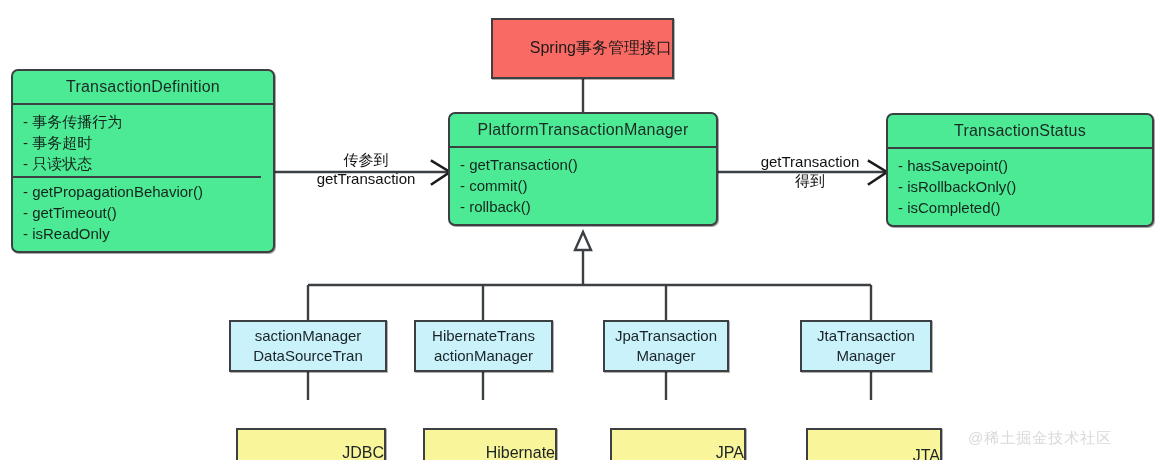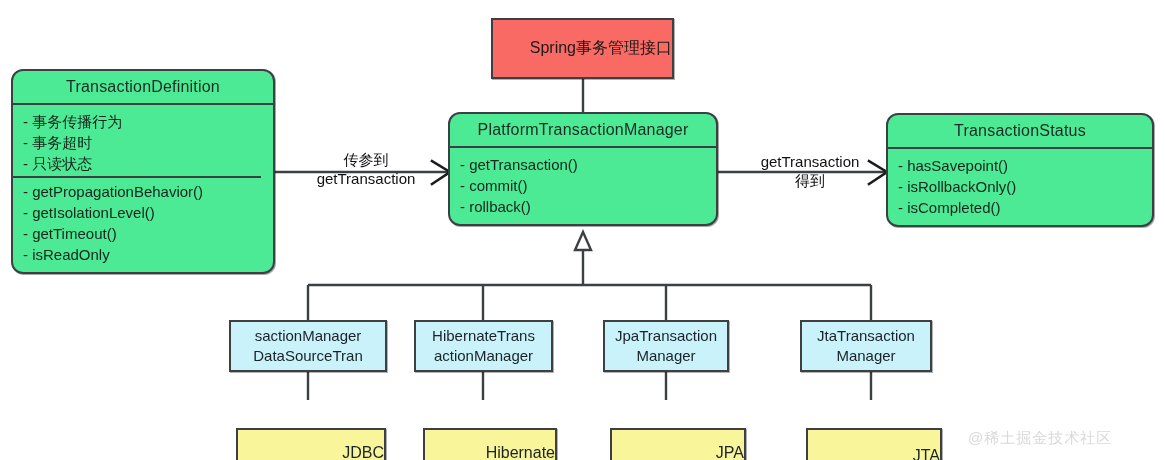--- a/index.html
+++ b/index.html
@@ -10,21 +10,21 @@
     position:relative;overflow:hidden;
   }
   #canvas{position:absolute;left:0;top:0;width:1165px;height:460px;}
   svg.wires{position:absolute;left:0;top:0;width:1165px;height:460px;pointer-events:none;}
 
   
   .uml{
     position:absolute;
     box-sizing:border-box;
     border:2px solid #3c4043;
-    border-radius:12px;
+    border-radius:7px;
     background:#4dea96;
     box-shadow:1px 1px 0 rgba(0,0,0,.35);
   }
   .uml .title{
     text-align:center;
     color:#1b2a22;
     font-size:16px;
     letter-spacing:.2px;
     padding:7px 4px 7px;
     border-bottom:2px solid #3c4043;
@@ -139,21 +139,20 @@
   </div>
 
   <div class="uml" id="box-transaction-definition">
     <div class="title">TransactionDefinition</div>
     <div class="members">
       <div class="row">- 事务传播行为</div>
       <div class="row">- 事务超时</div>
       <div class="row">- 只读状态</div>
       <div class="divider"></div>
       <div class="row">- getPropagationBehavior()</div>
-      <div class="row">- getIsolationLevel()</div>
       <div class="row">- getTimeout()</div>
       <div class="row">- isReadOnly</div>
     </div>
   </div>
 
   <div class="uml" id="box-platform-transaction-manager">
     <div class="title">PlatformTransactionManager</div>
     <div class="members">
       <div class="row">- getTransaction()</div>
       <div class="row">- commit()</div>

